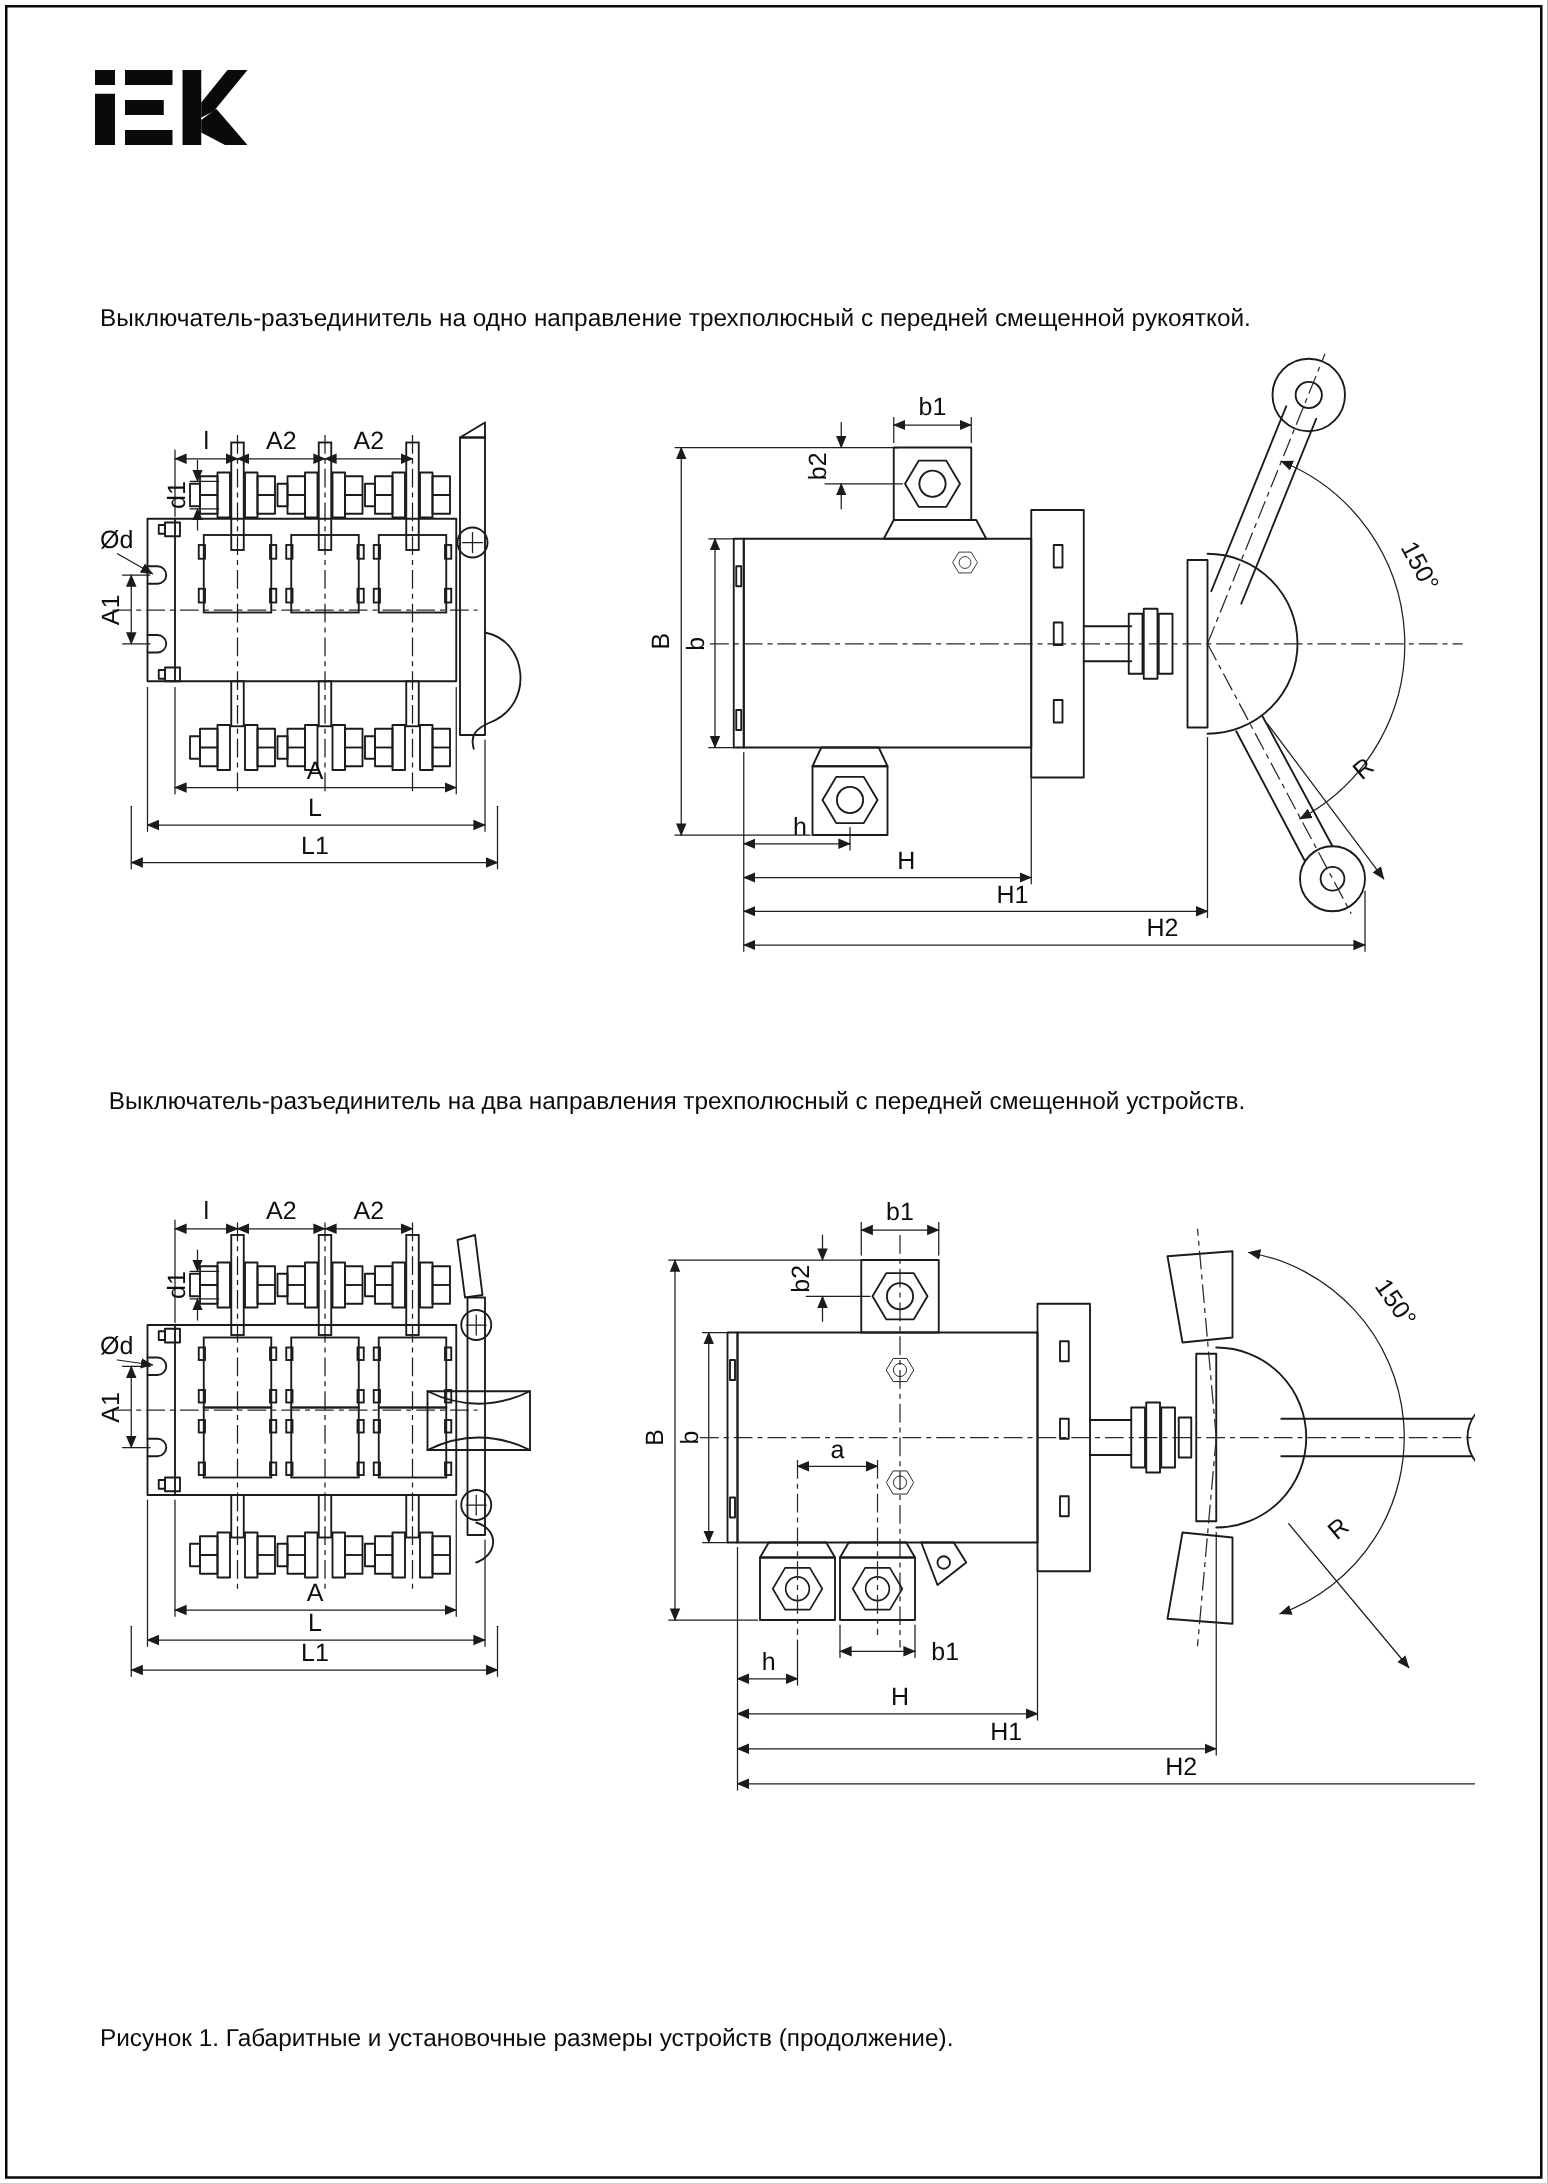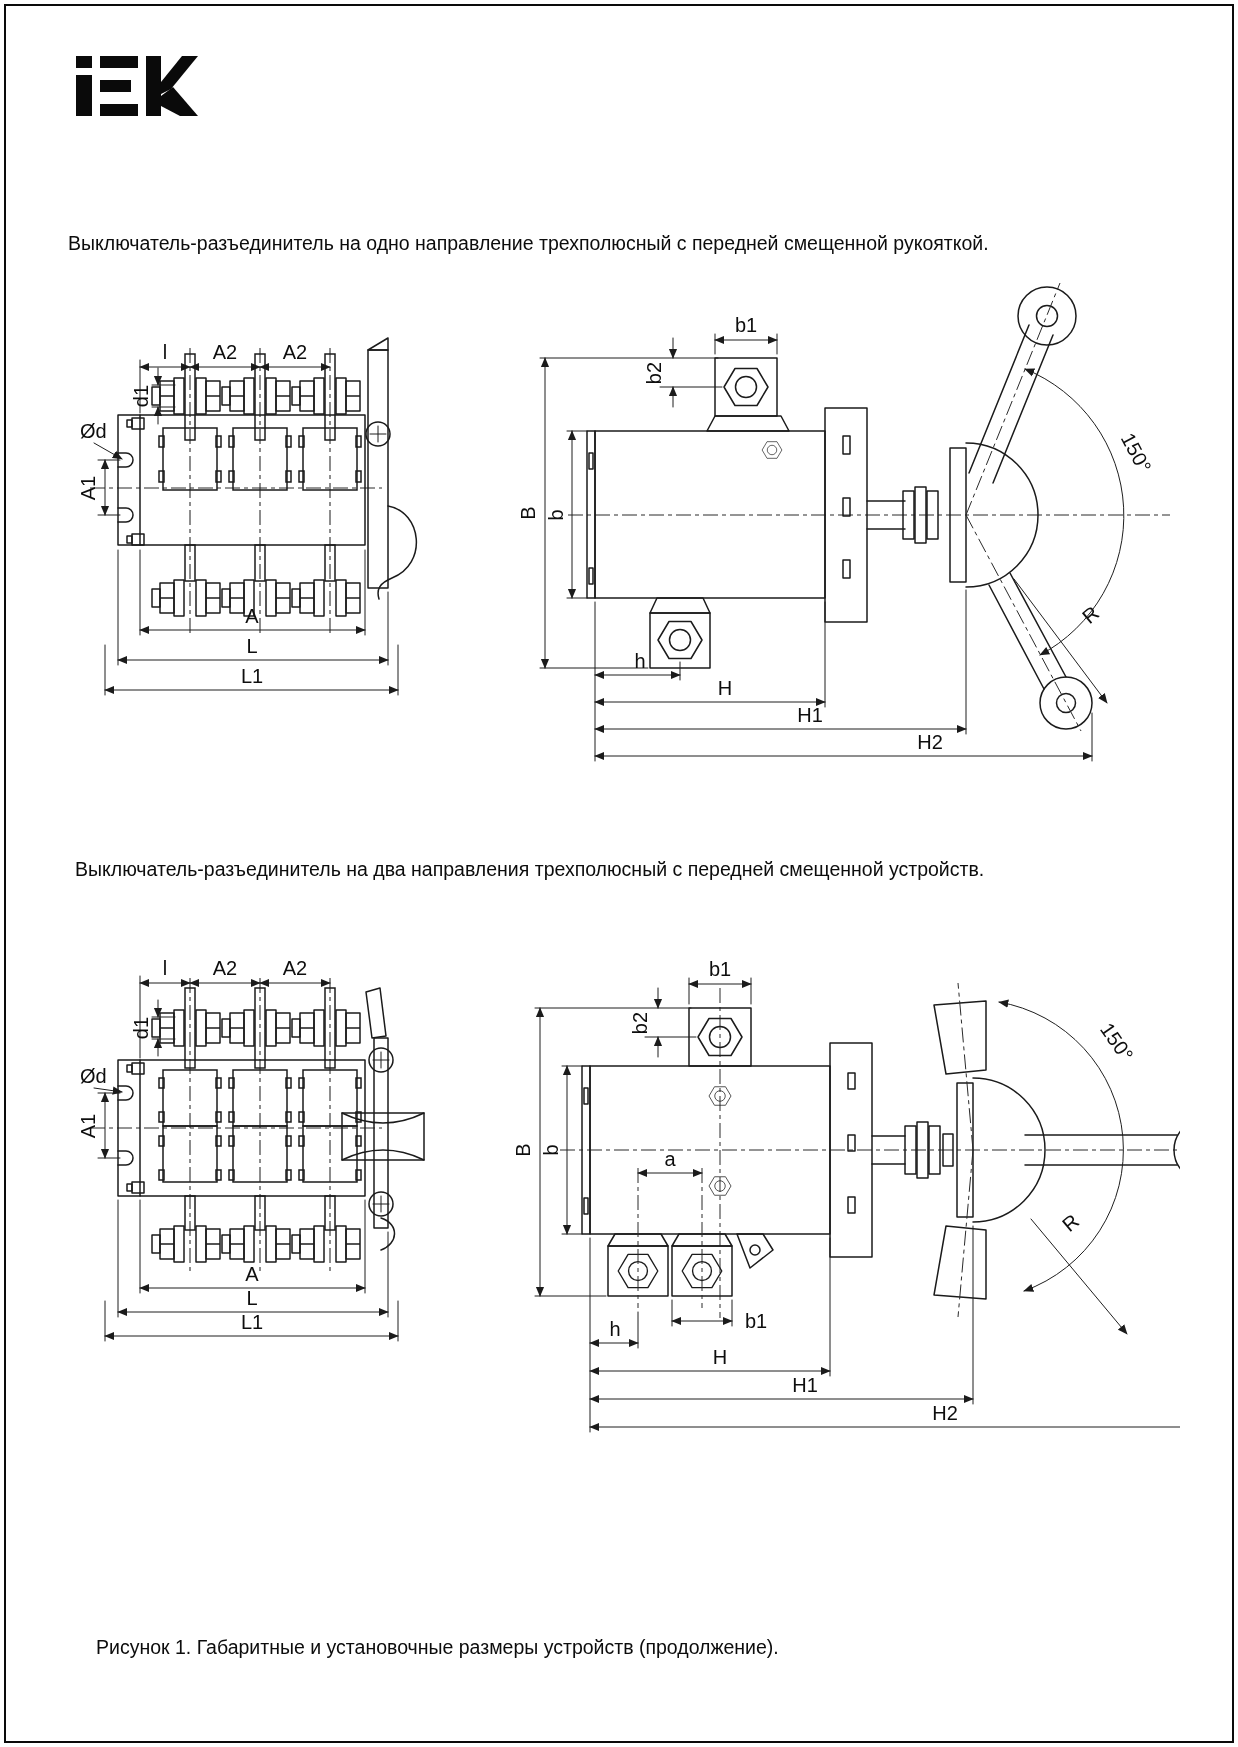--- a/index.html
+++ b/index.html
@@ -6,26 +6,26 @@
   .page {
     position:relative; width:1238px; height:1747px; margin:0 auto;
     background:#ffffff; overflow:hidden;
     font-family:"Liberation Sans","DejaVu Sans",sans-serif; color:#111;
   }
   .frame { position:absolute; inset:4px; border:2px solid #0a0a0a; pointer-events:none; }
   .logo { position:absolute; left:76px; top:56px; width:122px; height:60px; }
   .logo svg { display:block; }
   .sr { position:absolute; width:1px; height:1px; overflow:hidden; clip-path:inset(50%); white-space:nowrap; }
   .title {
-    position:absolute; margin:0; font-size:19.5px; line-height:1.25; color:#0c0c0c;
+    position:absolute; margin:12px; font-size:19.5px; line-height:1.25; color:#0c0c0c;
     left:68px; width:1100px;
   }
   .t1 { top:231px; }
   .t2 { top:857px; left:75px; }
-  .caption { position:absolute; margin:16px; left:80px; top:1620px; font-size:19.5px; color:#0c0c0c;text-align:right; }
+  .caption { position:absolute; margin:0; left:80px; top:1620px; font-size:19.5px; color:#0c0c0c;text-align:right; }
   .fig { position:absolute; }
   .fig .s  { fill:none; stroke:#1b1b1b; stroke-width:1.5; stroke-linejoin:round; stroke-linecap:round; }
   .fig .d  { fill:none; stroke:#1f1f1f; stroke-width:1; stroke-linecap:round; }      
   .fig .cl { fill:none; stroke:#2a2a2a; stroke-width:1; stroke-dasharray:15 4 4 4; }
   .fig text { fill:#0e0e0e; stroke:none; font-family:"Liberation Sans","DejaVu Sans",sans-serif; font-size:20px; }
   .defs { position:absolute; width:0; height:0; overflow:hidden; }
 </style>
 </head>
 <body>
 

